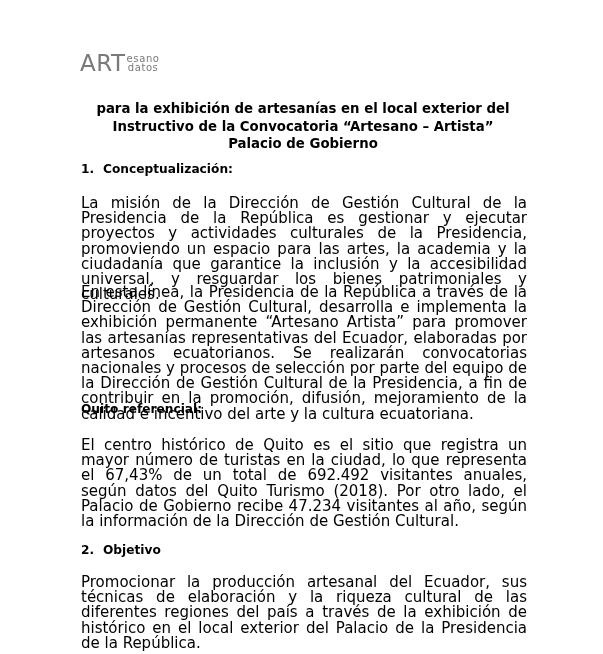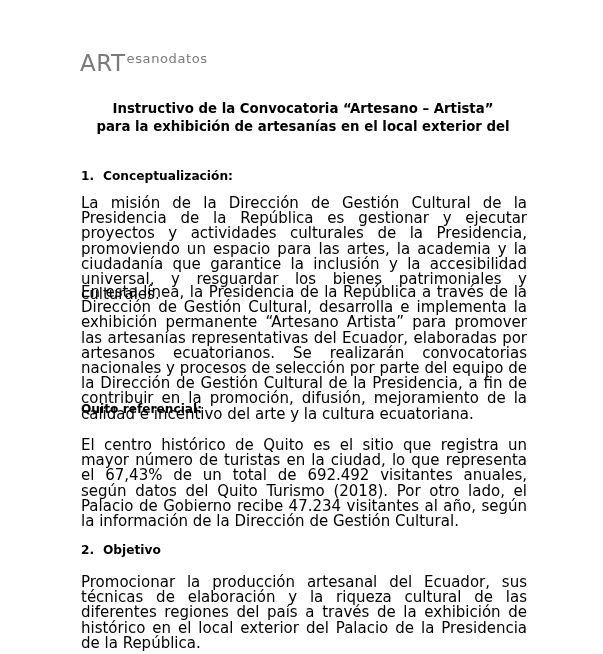--- a/index.html
+++ b/index.html
@@ -1,43 +1,44 @@
 <!DOCTYPE html>
 <html><head>
 <meta charset="utf-8">
 <style>
   html, body { margin: 0; padding: 0; background: #ffffff; }
   body { width: 603px; height: 654px; overflow: hidden; position: relative;
          font-family: "DejaVu Sans", sans-serif; color: #000; }
   .logo { position: absolute; left: 80px; top: 52px; display: flex; align-items: flex-start; color: #7a7a7a; }
   .logo-main { font-size: 23px; letter-spacing: 0.5px; line-height: 22px; font-family: "DejaVu Sans", sans-serif; }
-  .logo-side { display: flex; flex-direction: row; font-size: 13px; line-height: 9px; margin-left: 1px; margin-top: 2px; letter-spacing: 0.6px; text-align: center; }
+  .logo-side { display: flex; flex-direction: column; font-size: 10px; line-height: 9px; margin-left: 1px; margin-top: 2px; letter-spacing: 0.6px; text-align: center; }
   .title { position: absolute; left: 80px; width: 446px; top: 100px; text-align: center;
            font-weight: bold; font-size: 13.3px; line-height: 17.5px; }
   .h { font-weight: bold; font-size: 12.2px; line-height: 16px; position: absolute; left: 81px; }
   .h .num { display: inline-block; width: 22px; }
   .p { position: absolute; left: 81px; width: 446px; font-size: 15px; line-height: 15.2px; text-align: justify; }
 </style>
 </head>
 <body>
 
 <div class="logo">
   <span class="logo-main">ART</span>
   <span class="logo-side">
     <span>esano</span>
     <span>datos</span>
   </span>
 </div>
 
 <div class="title">
+  <div>para la exhibición de artesanías en el local exterior del</div>
   <div>Instructivo de la Convocatoria “Artesano – Artista”</div>
-  <div>para la exhibición de artesanías en el local exterior del</div>
+  <div>Palacio de Gobierno</div>
 </div>
 
-<div class="h" style="top:168px">
+<div class="h" style="top:161px">
   <span class="num">1.</span><span>Conceptualización:</span>
 </div>
 
 <div class="p" style="top:196px">La misión de la Dirección de Gestión Cultural de la Presidencia de la República es gestionar y ejecutar proyectos y actividades culturales de la Presidencia, promoviendo un espacio para las artes, la academia y la ciudadanía que garantice la inclusión y la accesibilidad universal, y resguardar los bienes patrimoniales y culturales.</div>
 
 <div class="p" style="top:285px">En esta línea, la Presidencia de la República a través de la Dirección de Gestión Cultural, desarrolla e implementa la exhibición permanente “Artesano Artista” para promover las artesanías representativas del Ecuador, elaboradas por artesanos ecuatorianos. Se realizarán convocatorias nacionales y procesos de selección por parte del equipo de la Dirección de Gestión Cultural de la Presidencia, a fin de contribuir en la promoción, difusión, mejoramiento de la calidad e incentivo del arte y la cultura ecuatoriana.</div>
 
 <div class="h" style="top:401px">
   <span>Quito referencial:</span>
 </div>

